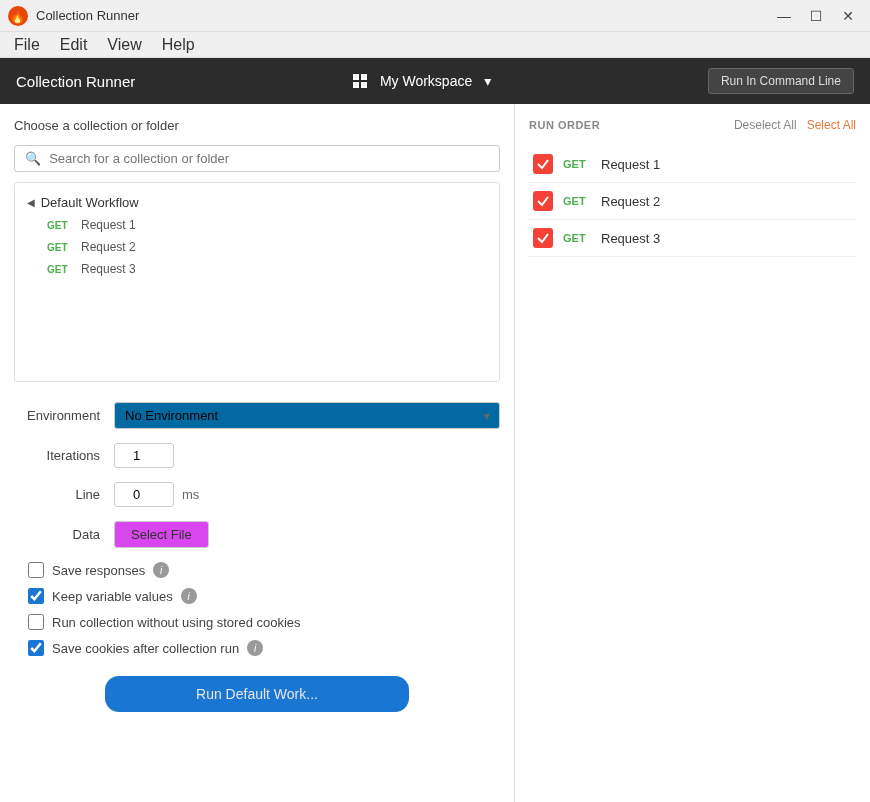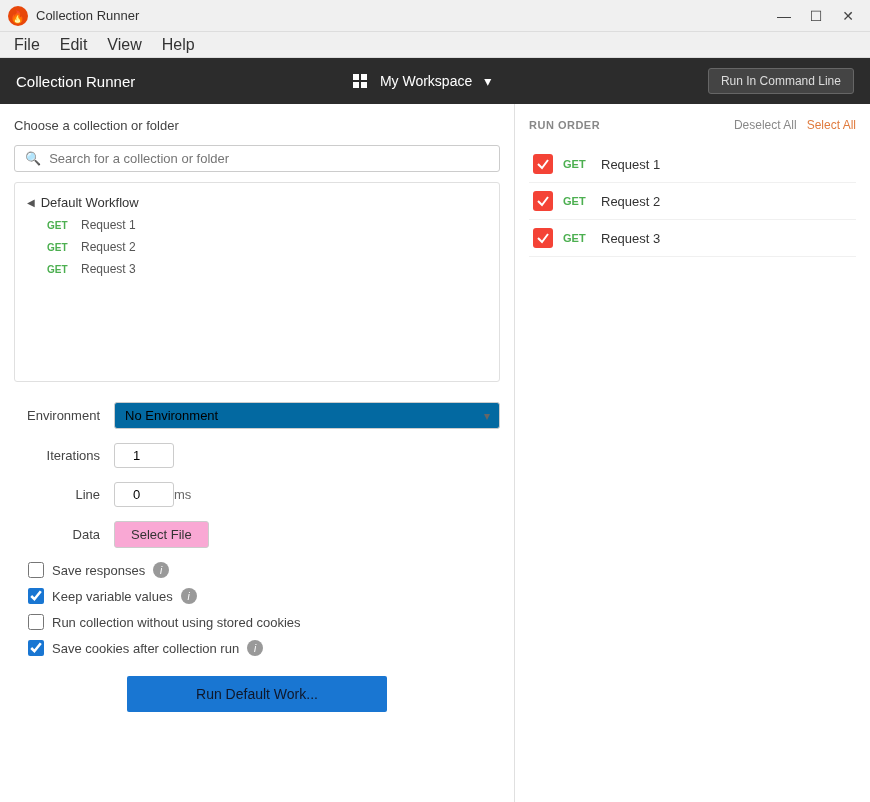--- a/index.html
+++ b/index.html
@@ -138,47 +138,47 @@
     .select-wrapper { position: relative; flex: 1; }
     .select-wrapper::after {
       content: '▾';
       position: absolute; right: 10px; top: 50%; transform: translateY(-50%);
       pointer-events: none; color: #666; font-size: 12px;
     }
     .num-input {
       width: 60px; padding: 4px 8px; border: 1px solid #ccc; border-radius: 3px;
       font-size: 13px; text-align: center;
     }
-    .delay-row { display: flex; align-items: center; }
+    .delay-row { display: flex; align-items: center; gap: 8px; }
     .ms-label { font-size: 13px; color: #666; }
     .file-btn {
-      padding: 5px 16px; background: #f9a8d4; border: 1px solid #ccc;
+      padding: 5px 16px; background: #d946ef; border: 1px solid #ccc;
       border-radius: 3px; font-size: 13px; cursor: pointer; color: #333;
     }
 
     
     .checkbox-row {
       display: flex; align-items: center; gap: 8px;
       margin-bottom: 10px; padding-left: 14px;
     }
     .cb-input { width: 16px; height: 16px; cursor: pointer; accent-color: #1976d2; }
     .cb-label { font-size: 13px; color: #444; }
     .info-icon {
       width: 16px; height: 16px; border-radius: 50%;
       background: #999; color: #fff; font-size: 10px;
       display: inline-flex; align-items: center; justify-content: center;
       cursor: pointer; font-style: italic;
     }
 
     
     .run-btn {
-      background: #1976d2; color: #0f172a;
-      border: none; border-radius: 2px;
+      background: #1976d2; color: #e5e5e5;
+      border: none; border-radius: 14px;
       padding: 10px 20px; font-size: 14px;
-      cursor: pointer; width: 260px;
+      cursor: pointer; width: 304px;
       margin: 10px auto 0;
       display: block;
     }
 
     
     .right-panel {
       flex: 1;
       display: flex;
       flex-direction: column;
       padding: 14px;

